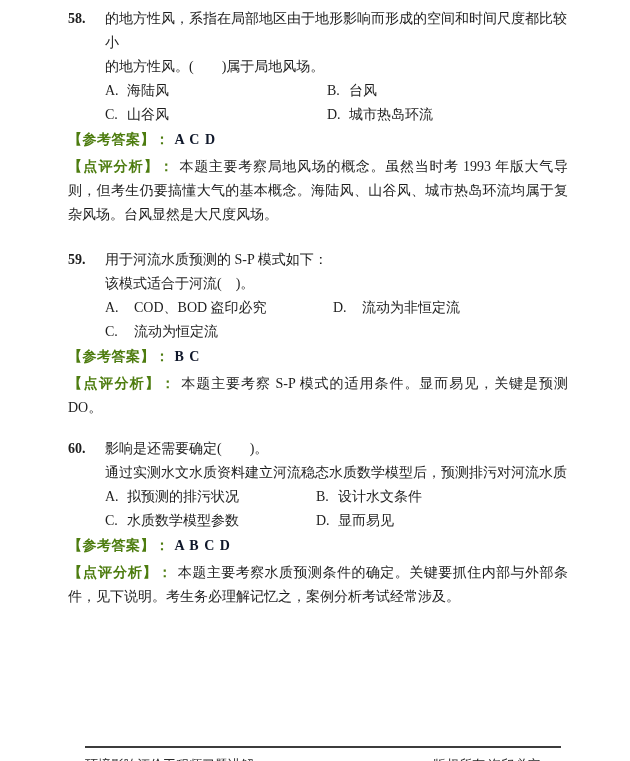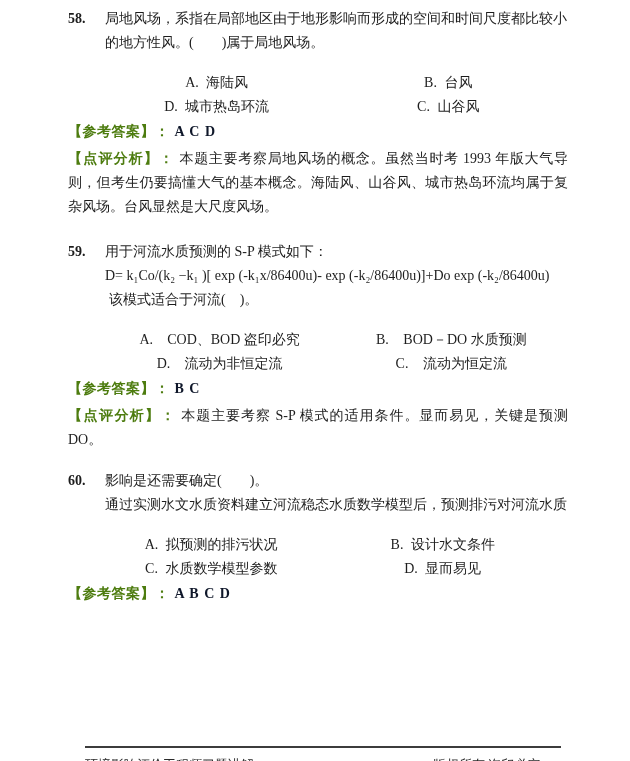--- a/index.html
+++ b/index.html
@@ -15,21 +15,21 @@
   }
   .content{position:absolute;left:68px;top:7px;width:500px;}
   .q{margin-top:21px;}
   .q:first-child{margin-top:0;}
   .q-60{margin-top:17px;}
   .stem{display:flex;}
   .qnum{width:37px;flex:none;font-weight:bold;}
   .stem-lines{flex:1;}
   .formulas{padding-left:37px;}
   .formula-line:nth-child(2){padding-left:4px;}
-  .opts{display:grid;grid-template-columns:222px 1fr;padding-left:37px;margin-top:16px;text-align:center;}
+  .opts{display:grid;grid-template-columns:222px 1fr;padding-left:37px;margin-top:0;}
   .q-59 .opts{grid-template-columns:228px 1fr;}
   .q-60 .opts{grid-template-columns:211px 1fr;}
   .opt .ol{display:inline-block;min-width:16px;margin-right:6px;}
   .q-59 .opt .ol{margin-right:13px;}
   .ansline{margin-top:0;}
   .lab{
     font-family:"Liberation Sans","DejaVu Sans",sans-serif;
     font-weight:bold;color:#4d7c0f;
     margin-right:5px;
     letter-spacing:0.5px;
@@ -45,52 +45,50 @@
 </head>
 <body>
 
 <div class="page">
   <div class="content">
 
     <div class="q q-58">
       <div class="stem">
         <span class="qnum">58.</span>
         <span class="stem-lines">
-          <span style="display:block">局地风场，系指在局部地区由于地形影响而形成的空间和时间尺度都比较小</span>
+          <span style="display:block">的地方性风，系指在局部地区由于地形影响而形成的空间和时间尺度都比较小</span>
           <span style="display:block">的地方性风。(　　)属于局地风场。</span>
         </span>
       </div>
       <div class="opts">
         <div class="opt"><span class="ol">A.</span><span>海陆风</span></div>
         <div class="opt"><span class="ol">B.</span><span>台风</span></div>
+        <div class="opt"><span class="ol">C.</span><span>山谷风</span></div>
         <div class="opt"><span class="ol">D.</span><span>城市热岛环流</span></div>
-        <div class="opt"><span class="ol">C.</span><span>山谷风</span></div>
       </div>
       <div class="ansline">
         <span class="lab">【参考答案】：</span><span class="ansval">A C D</span>
       </div>
       <p class="analysis">
         <span class="lab">【点评分析】：</span><span>本题主要考察局地风场的概念。虽然当时考 1993 年版大气导则，但考生仍要搞懂大气的基本概念。海陆风、山谷风、城市热岛环流均属于复杂风场。台风显然是大尺度风场。</span>
       </p>
     </div>
 
     <div class="q q-59">
       <div class="stem">
         <span class="qnum">59.</span>
         <span class="stem-lines">
           <span style="display:block">用于河流水质预测的 S-P 模式如下：</span>
         </span>
       </div>
       <div class="formulas">
-        <div class="formula-line">D= k₁Co/(k₂ −k₁ )[ exp (-k₁x/86400u)- exp (-k₂/86400u)]+Do exp (-k₂/86400u)</div>
         <div class="formula-line">该模式适合于河流(　)。</div>
       </div>
       <div class="opts">
         <div class="opt"><span class="ol">A.</span><span>COD、BOD 盗印必究</span></div>
-        <div class="opt"><span class="ol">B.</span><span>BOD－DO 水质预测</span></div>
         <div class="opt"><span class="ol">D.</span><span>流动为非恒定流</span></div>
         <div class="opt"><span class="ol">C.</span><span>流动为恒定流</span></div>
       </div>
       <div class="ansline">
         <span class="lab">【参考答案】：</span><span class="ansval">B C</span>
       </div>
       <p class="analysis">
         <span class="lab">【点评分析】：</span><span>本题主要考察 S-P 模式的适用条件。显而易见，关键是预测 DO。</span>
       </p>
     </div>
@@ -105,20 +103,23 @@
       </div>
       <div class="opts">
         <div class="opt"><span class="ol">A.</span><span>拟预测的排污状况</span></div>
         <div class="opt"><span class="ol">B.</span><span>设计水文条件</span></div>
         <div class="opt"><span class="ol">C.</span><span>水质数学模型参数</span></div>
         <div class="opt"><span class="ol">D.</span><span>显而易见</span></div>
       </div>
       <div class="ansline">
         <span class="lab">【参考答案】：</span><span class="ansval">A B C D</span>
       </div>
+      <p class="analysis">
+        <span class="lab">【点评分析】：</span><span>本题主要考察水质预测条件的确定。关键要抓住内部与外部条件，见下说明。考生务必理解记忆之，案例分析考试经常涉及。</span>
+      </p>
     </div>
 
   </div>
 
   <div class="footer-rule"></div>
   <div class="footer-text ft-left">环境影响评价工程师习题讲解</div>
   <div class="footer-text ft-page">26</div>
   <div class="footer-text ft-right">版权所有 盗印必究</div>
 </div>
 

